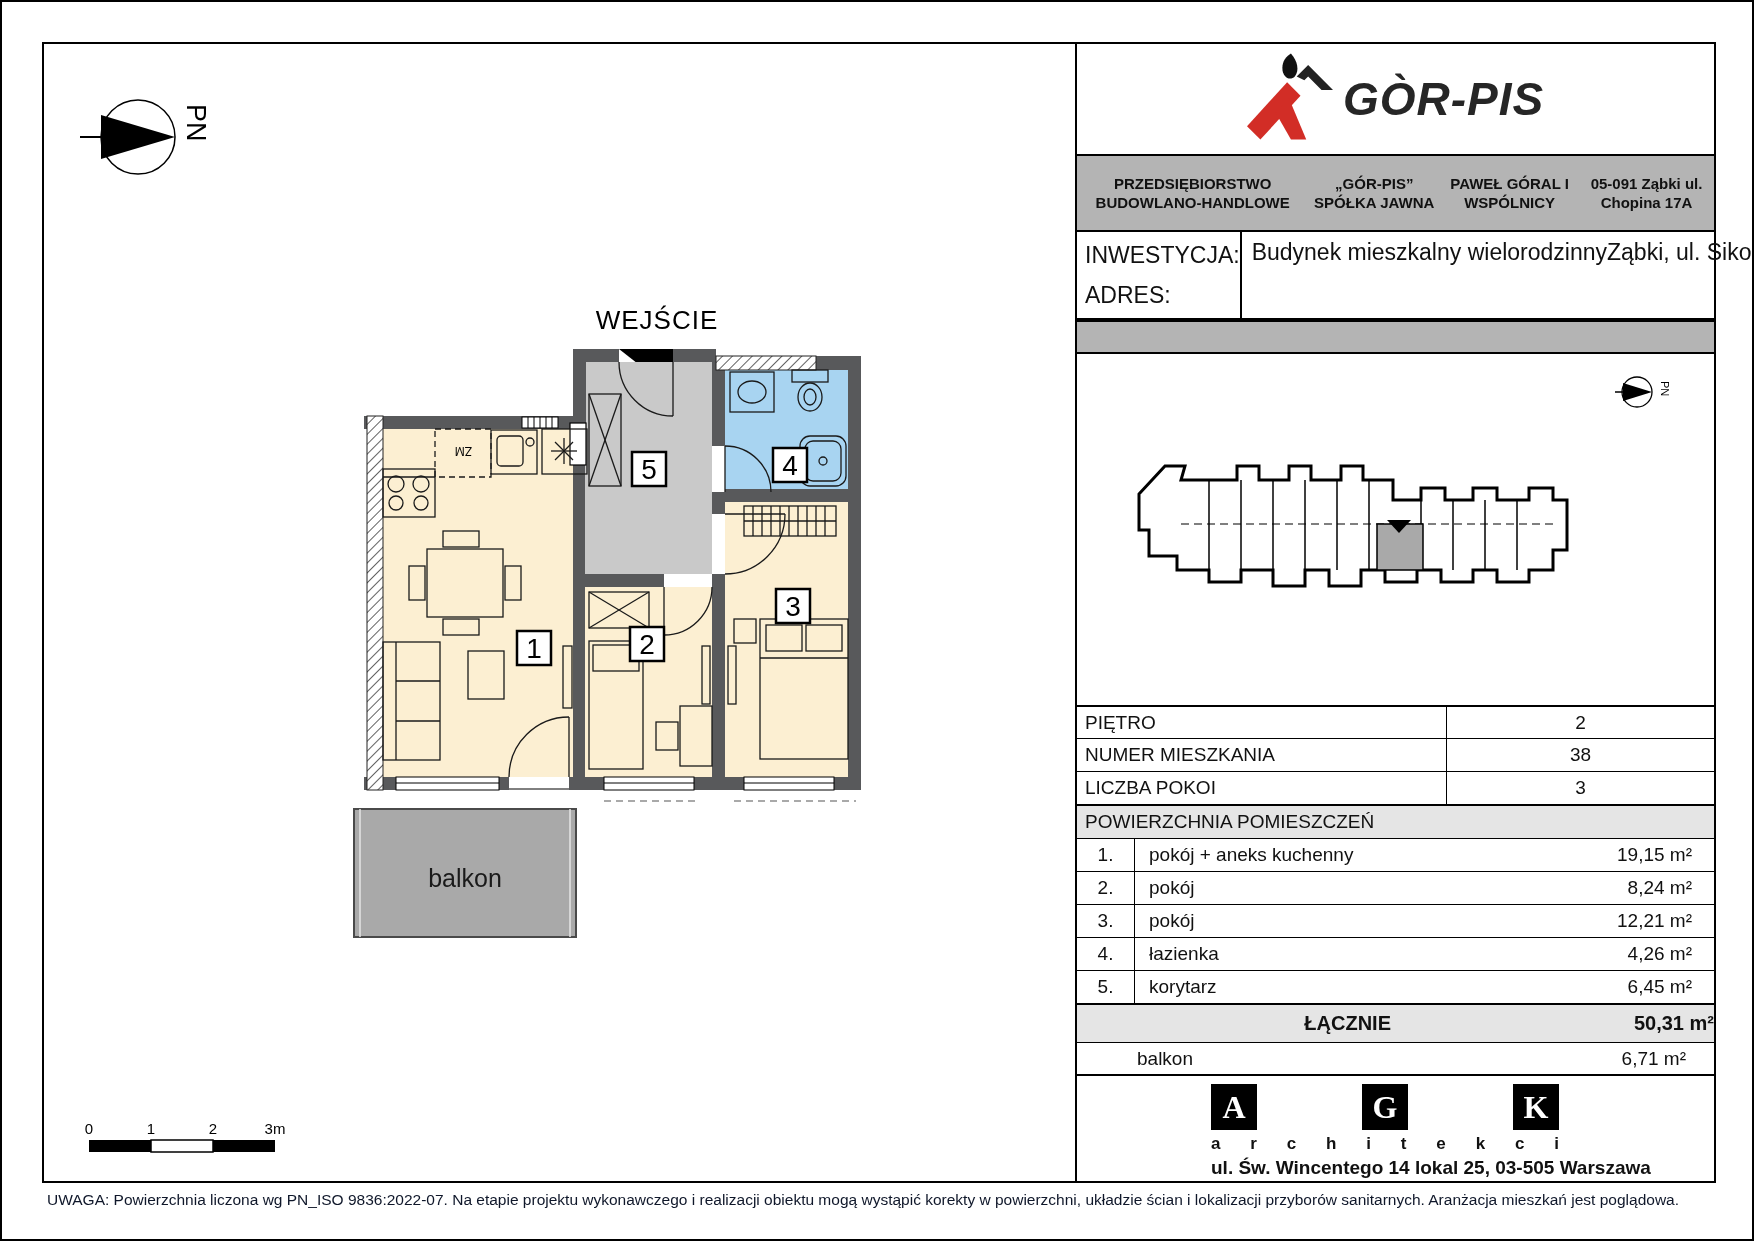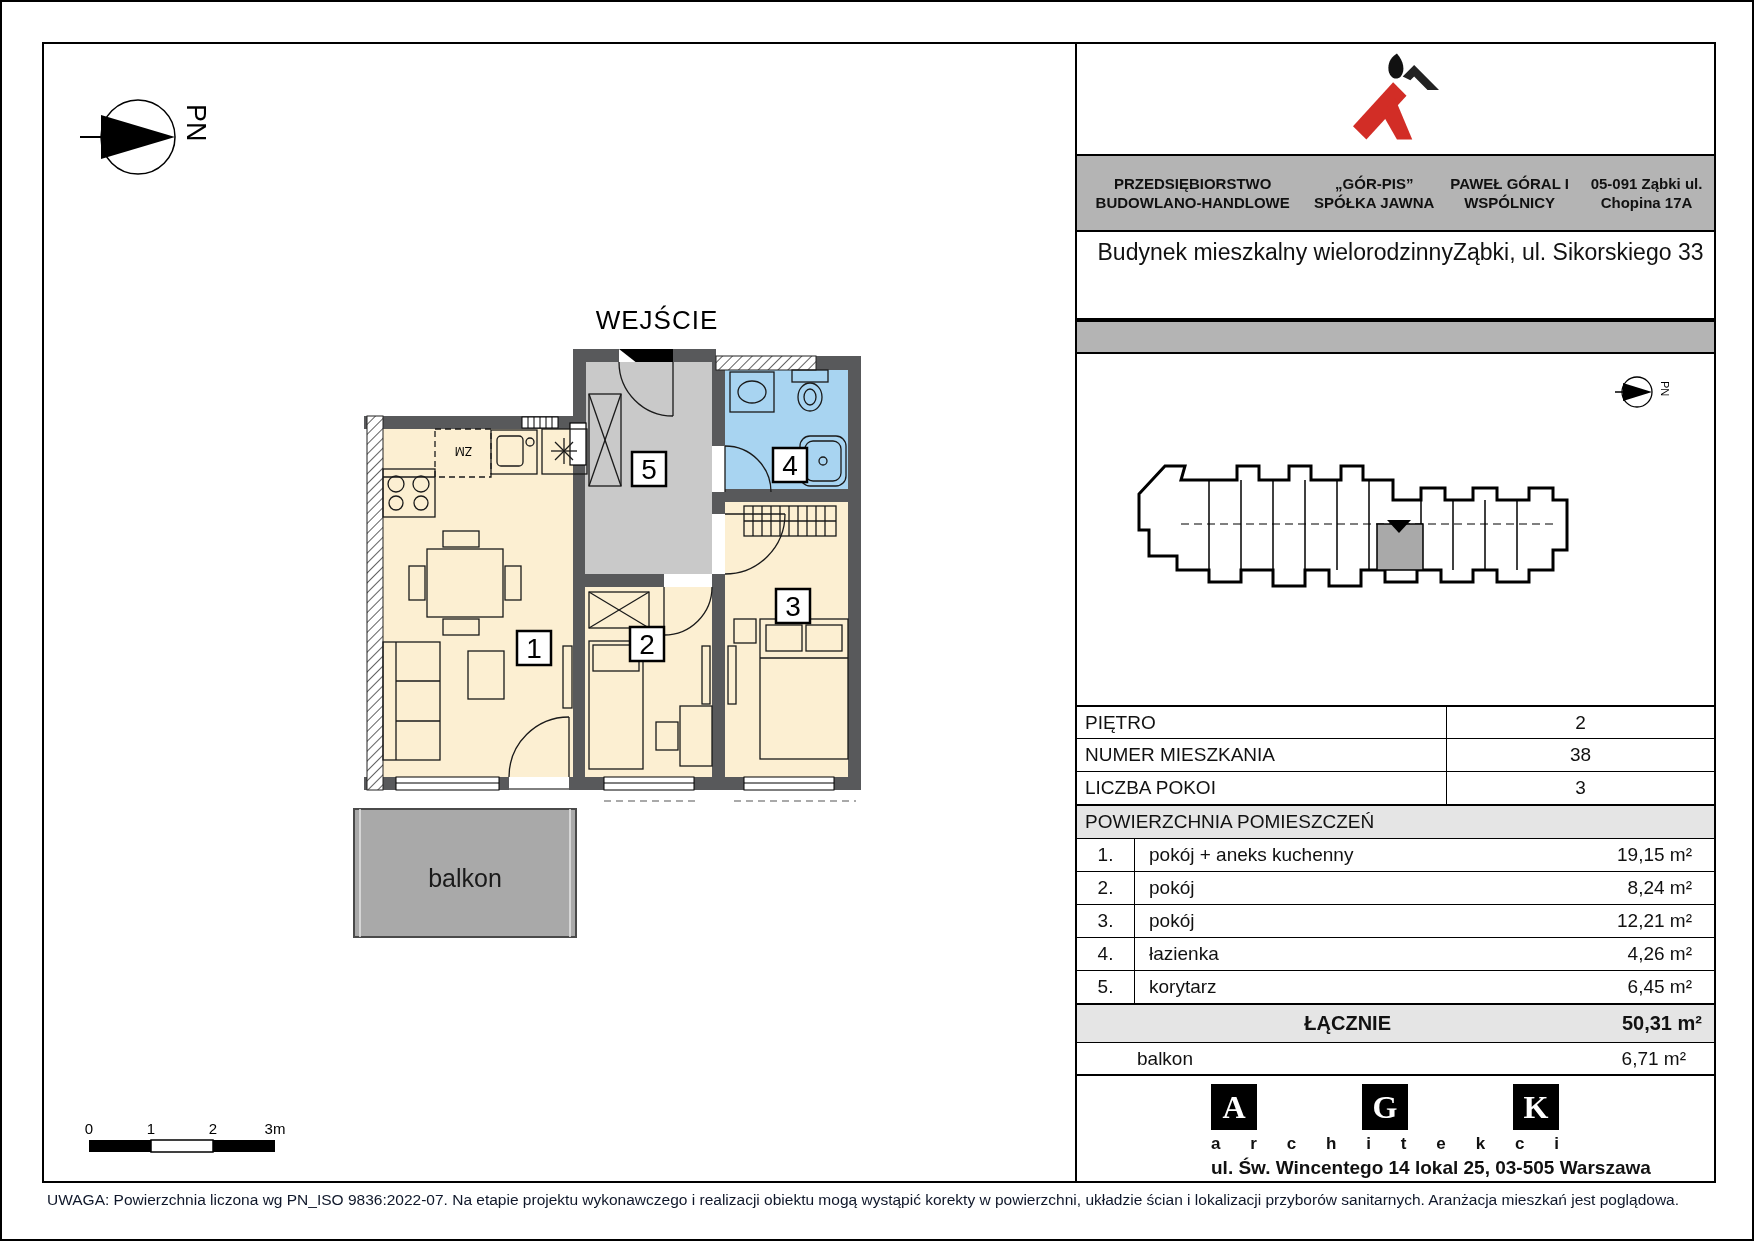--- a/index.html
+++ b/index.html
@@ -24,21 +24,21 @@
   .trow.first{border-top:2px solid #000;}
   .trow .lab{flex:1;display:flex;align-items:center;padding-left:8px;}
   .trow .val{width:268px;border-left:1.5px solid #000;box-sizing:border-box;display:flex;align-items:center;justify-content:center;}
   .ghead{height:34px;background:#e5e5e5;border-top:2px solid #000;box-sizing:border-box;display:flex;align-items:center;padding-left:8px;font-size:19px;}
   .arow{display:flex;border-top:1.5px solid #000;box-sizing:border-box;height:33px;font-size:19px;}
   .arow .no{width:58px;border-right:1.5px solid #000;box-sizing:border-box;display:flex;align-items:center;justify-content:center;}
   .arow .nm{flex:1;display:flex;align-items:center;padding-left:14px;}
   .arow .ar{width:268px;box-sizing:border-box;display:flex;align-items:center;justify-content:flex-end;padding-right:22px;}
   .total{display:flex;height:39px;background:#e5e5e5;border-top:2px solid #000;box-sizing:border-box;font-size:20px;font-weight:bold;}
   .total .tl{flex:1;display:flex;align-items:center;justify-content:flex-end;padding-right:55px;}
-  .total .tv{width:268px;box-sizing:border-box;display:flex;align-items:center;justify-content:flex-end;padding-right:12px;}
+  .total .tv{width:268px;box-sizing:border-box;display:flex;align-items:center;justify-content:flex-end;}
   .balkrow{display:flex;height:34px;border-top:1.5px solid #000;border-bottom:2px solid #000;box-sizing:border-box;font-size:19px;}
   .balkrow .sp{width:58px;}
   .balkrow .nm{flex:1;display:flex;align-items:center;padding-left:2px;}
   .balkrow .ar{width:268px;box-sizing:border-box;display:flex;align-items:center;justify-content:flex-end;padding-right:28px;}
   .arch{flex:1;position:relative;}
   .arch-inner{position:absolute;left:134px;top:8px;width:348px;}
   .sqrow{display:flex;justify-content:space-between;align-items:flex-start;}
   .sq{width:46px;height:46px;background:#000;color:#fff;display:flex;align-items:center;justify-content:center;
       font-family:"Liberation Serif",serif;font-weight:bold;font-size:32px;}
   .caprow{margin-top:4px;font-size:17px;font-weight:bold;display:flex;justify-content:space-between;}
@@ -271,30 +271,35 @@
 
     <div class="rpanel">
 
       <div class="logo-cell">
         <svg width="86" height="92" viewBox="0 0 90 95">
           <polygon points="0,76 42,30 56,44 14,90" fill="#d22d26"></polygon>
           <polygon points="30,62 44,47 62,90 46,90" fill="#d22d26"></polygon>
           <path d="M 52,24 L 64,12 L 90,38 L 78,38 L 64,24 L 60,28 Z" fill="#222"></path>
           <path d="M 46,0 C 53,8 55,18 50,24 C 45,29 37,25 37,15 C 37,8 41,3 46,0 Z" fill="#111"></path>
         </svg>
+        <span class="logo-text">GÒR-PIS</span>
       </div>
 
       <div class="company band">
         <div>PRZEDSIĘBIORSTWO BUDOWLANO-HANDLOWE</div>
         <div>„GÓR-PIS” SPÓŁKA JAWNA</div>
         <div>PAWEŁ GÓRAL I WSPÓLNICY</div>
         <div>05-091 Ząbki ul. Chopina 17A</div>
       </div>
 
       <div class="inv">
+        <div class="lcol">
+          <div>INWESTYCJA:</div>
+          <div>ADRES:</div>
+        </div>
         <div class="rcol">
           <div>Budynek mieszkalny wielorodzinny</div>
           <div>Ząbki, ul. Sikorskiego 33</div>
         </div>
       </div>
 
       <div class="spacer band"></div>
 
       <div class="miniplan">
         <svg width="639" height="351" viewBox="0 0 639 351">

